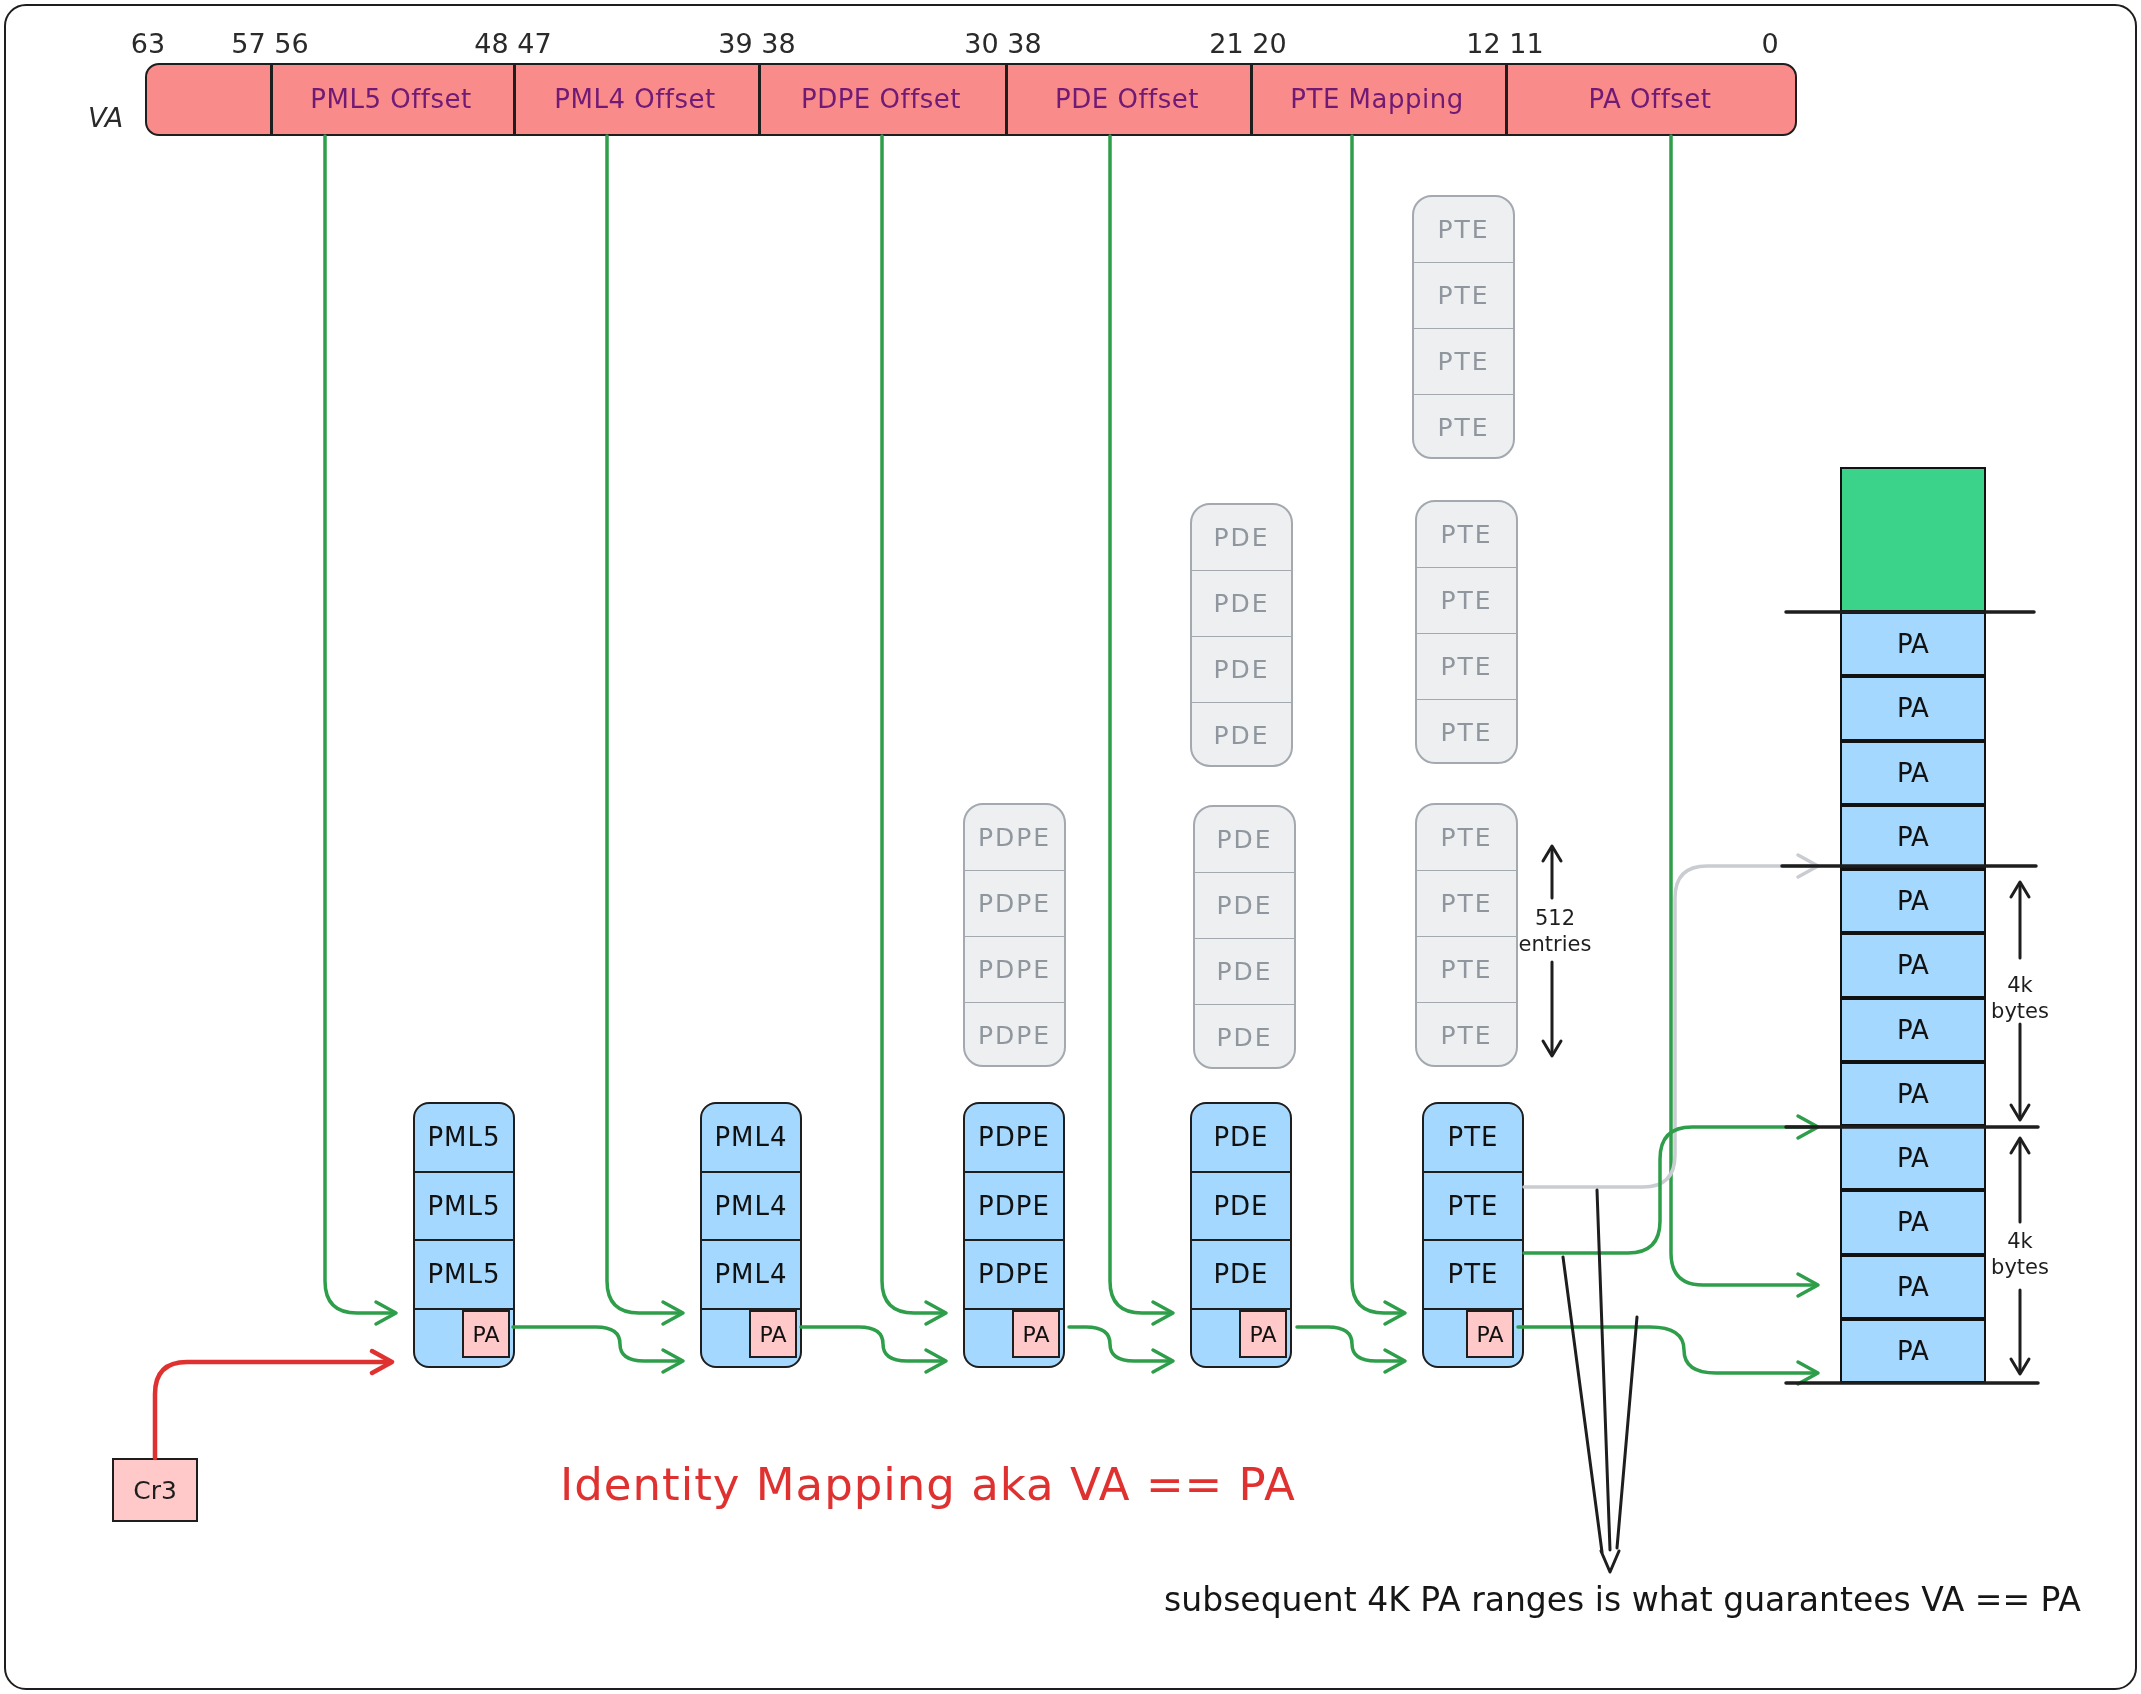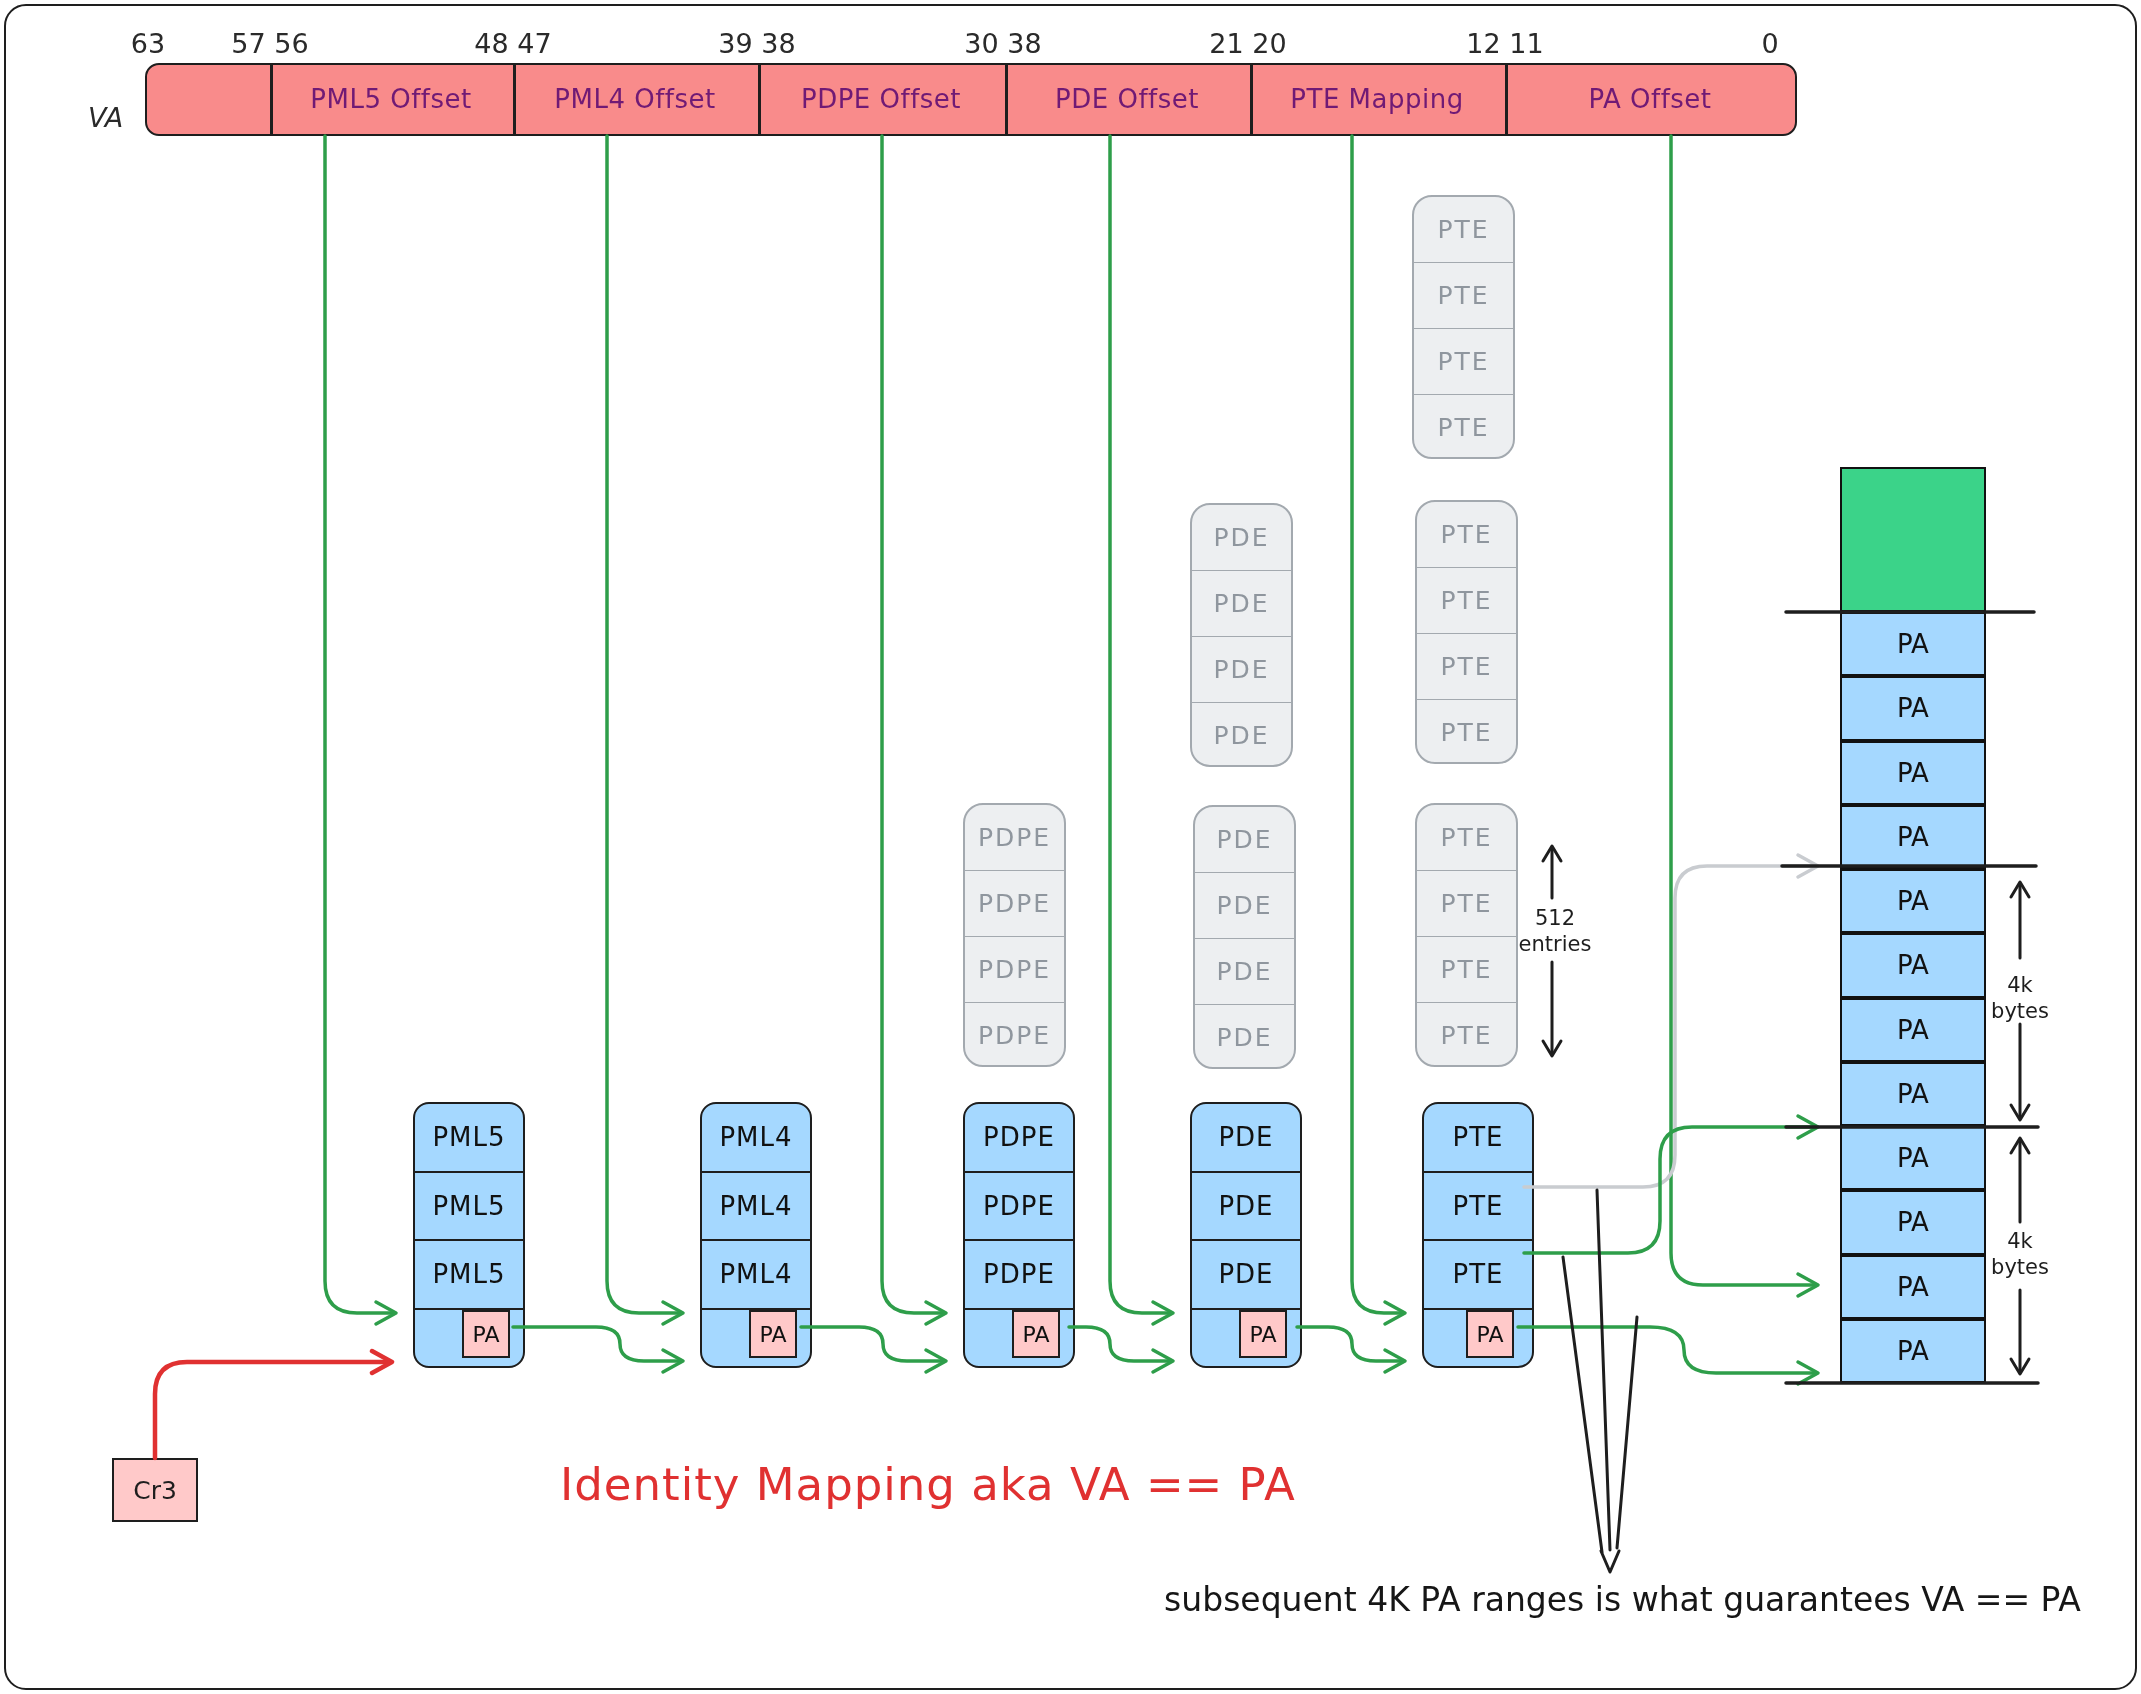--- a/index.html
+++ b/index.html
@@ -14,21 +14,21 @@
   .va-div{position:absolute;top:65px;width:2.5px;height:69px;background:#1e1e1e;}
   .bit{position:absolute;top:20px;font-size:27px;color:#2a2a2a;transform:translateX(-50%);white-space:nowrap;margin-top:8px;}
   .va-name{position:absolute;left:88px;top:82px;font-size:27px;font-style:italic;color:#2a2a2a;margin-top:20px;}
   
   .ghost{position:absolute;width:103px;height:264px;background:#edeff1;border:2px solid #a3a9af;
          border-radius:20px;box-sizing:border-box;overflow:hidden;}
   .ghost .cell{height:65px;border-bottom:1.8px solid #a3a9af;display:flex;align-items:center;justify-content:center;
          font-size:25px;letter-spacing:2px;color:#8f969e;}
   .ghost .cell:last-child{border-bottom:none;}
   
-  .btable{position:absolute;width:112px;height:266px;background:#a5d8ff;border:2.5px solid #1e1e1e;
+  .btable{position:absolute;width:102px;height:266px;background:#a5d8ff;border:2.5px solid #1e1e1e;
           border-radius:16px;box-sizing:border-box;overflow:hidden;}
   .btable .cell{height:66.5px;border-bottom:2px solid #1e1e1e;display:flex;align-items:center;justify-content:center;
           font-size:26px;letter-spacing:1px;color:#111;}
   .btable .cell:last-child{border-bottom:none;}
   .pa-box{position:absolute;width:48px;height:48px;background:#ffc9c9;border:2.5px solid #1e1e1e;
           box-sizing:border-box;display:flex;align-items:center;justify-content:center;font-size:22px;color:#111;}
   
   .green-cell{position:absolute;left:1840px;top:467px;width:146px;height:145px;background:#3bd389;
           border:2.5px solid #111;box-sizing:border-box;}
   .pa-cell{position:absolute;left:1840px;width:146px;height:64.25px;background:#a5d8ff;border:2px solid #111;

